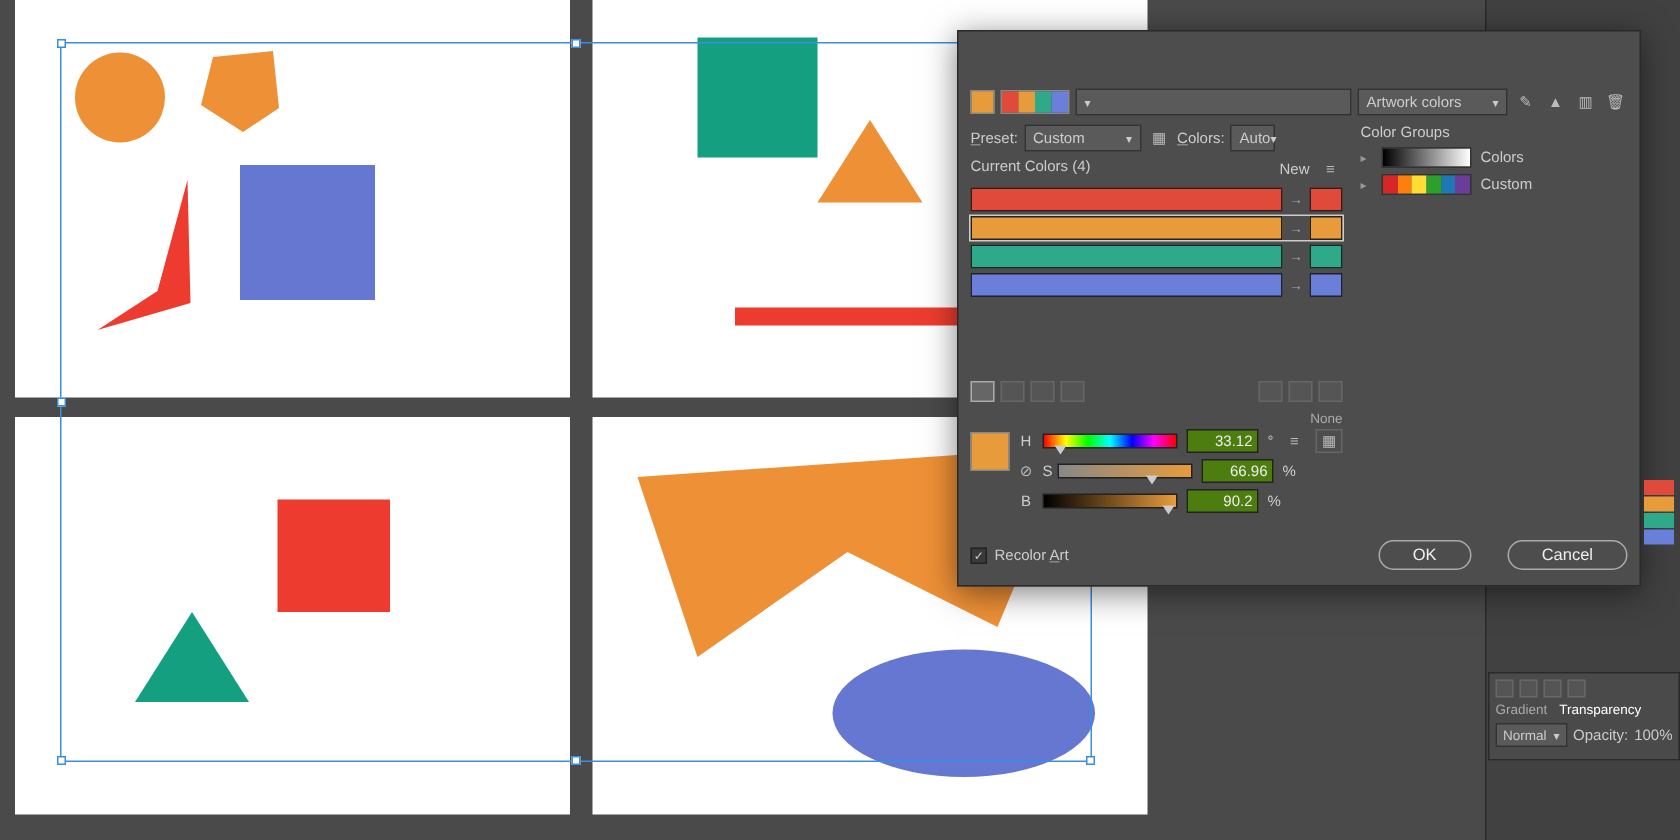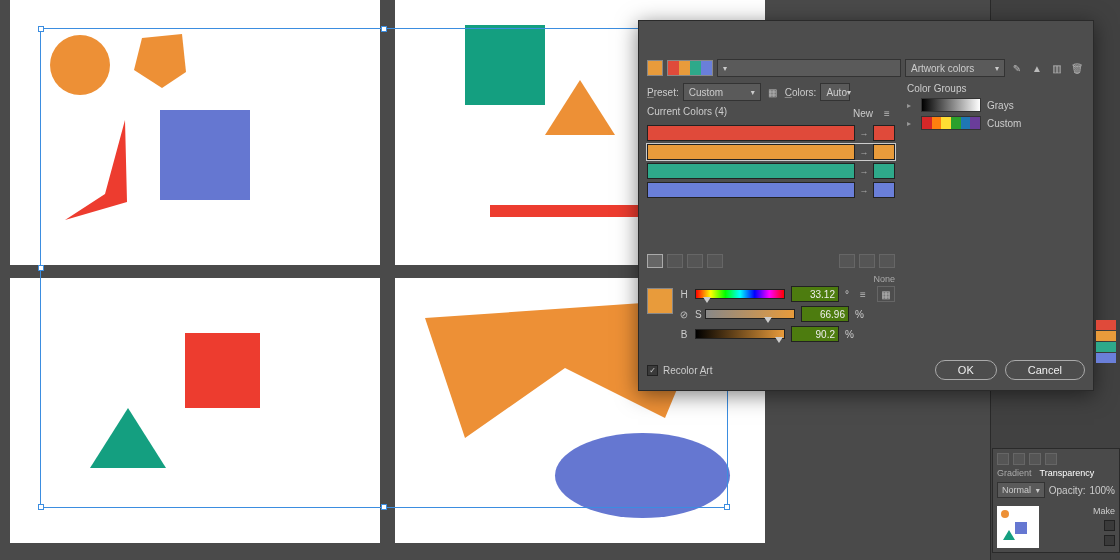--- a/index.html
+++ b/index.html
@@ -66,21 +66,21 @@
 
   .cg-row { display:flex; align-items:center; gap:6px; margin-bottom:4px; }
   .expand { width:8px; color:#999; font-size:8px;}
   .gray-ramp { width:60px; height:14px; background:linear-gradient(90deg,#000,#fff); border:1px solid #333; }
   .bright-ramp { width:60px; height:14px; display:flex; border:1px solid #333; }
   .bright-ramp div { flex:1; }
 
   .checkbox-row { display:flex; align-items:center; gap:5px; margin-top:8px; }
   .cb { width:11px; height:11px; background:#3a3a3a; border:1px solid #222; display:flex; align-items:center; justify-content:center; color:#ccc; font-size:8px;}
 
-  .btn-row { display:flex; gap:8px; margin-top:8px; justify-content:space-between;}
+  .btn-row { display:flex; gap:24px; margin-top:8px; justify-content:space-between;}
   .pill-btn { border:1px solid #aaa; border-radius:12px; padding:3px 22px; color:#eee; font-size:11px; background:transparent;}
 
   
   .side-panels { position:absolute; right:0; top:0; width:130px; height:560px; background:#414141; border-left:1px solid #2a2a2a; }
   .panel-strip { position:absolute; right:0; top:440px; width:140px; background:#4a4a4a; border:1px solid #2a2a2a; padding:4px; font-size:9px;}
   .panel-tabs { display:flex; gap:8px; margin-bottom:4px; color:#aaa;}
   .panel-tabs .pt.active { color:#fff; }
   .mini-thumb { width:42px; height:42px; background:#fff; margin-top:4px; position:relative; }
 
   .small-sel { background:#5a5a5a; border:1px solid #333; height:16px; padding:0 4px; display:flex; align-items:center; justify-content:space-between; width:58px; font-size:9px;}
@@ -262,21 +262,21 @@
           </div>
         </div>
 
       </div>
 
       <div class="right-col">
         <div class="section-title">Color Groups</div>
         <div class="cg-row">
           <span class="expand">▸</span>
           <div class="gray-ramp"></div>
-          <span>Grays</span>
+          <span>Colors</span>
         </div>
         <div class="cg-row">
           <span class="expand">▸</span>
           <div class="bright-ramp">
             <div style="background:#d62728"></div>
               <div style="background:#ff7f0e"></div>
               <div style="background:#ffdd33"></div>
               <div style="background:#2ca02c"></div>
               <div style="background:#1f77b4"></div>
               <div style="background:#6a3d9a"></div>
@@ -312,32 +312,20 @@
     <span class="pt active">Transparency</span>
   </div>
   <div class="row">
     <div class="small-sel chev">
         <span>Normal</span>
         <span></span>
       </div>
     <span>Opacity:</span>
     <span>100%</span>
   </div>
-  <div style="display:flex; gap:6px; align-items:flex-start;">
-    <div class="mini-thumb">
-      <div style="position:absolute;left:4px;top:4px;width:8px;height:8px;background:#ed9036;border-radius:50%"></div>
-      <div style="position:absolute;left:18px;top:16px;width:12px;height:12px;background:#6577d1"></div>
-      <div style="position:absolute;left:6px;top:24px;width:0;height:0;border-left:6px solid transparent;border-right:6px solid transparent;border-bottom:10px solid #149f80"></div>
-    </div>
-    <div style="flex:1; text-align:right; padding-top:4px;">
-      <span>Make</span>
-      <div style="margin-top:4px;"><div class="cb" style="display:inline-flex"></div></div>
-      <div style="margin-top:2px;"><div class="cb" style="display:inline-flex"></div></div>
-    </div>
-  </div>
 </div>
 
 <div style="position:absolute; right:4px; top:320px;">
   <div style="width:20px;height:10px;background:#e04a3a;margin-bottom:1px"></div>
   <div style="width:20px;height:10px;background:#e89b3b;margin-bottom:1px"></div>
   <div style="width:20px;height:10px;background:#2ea98a;margin-bottom:1px"></div>
   <div style="width:20px;height:10px;background:#6a7fd9"></div>
 </div>
 
 </body></html>

